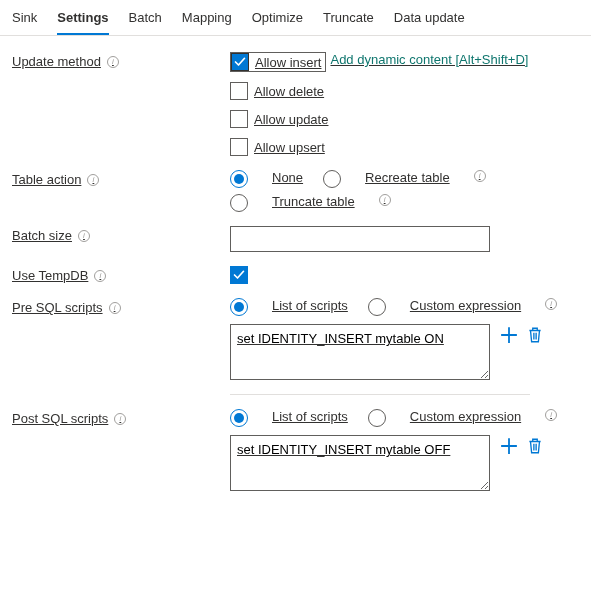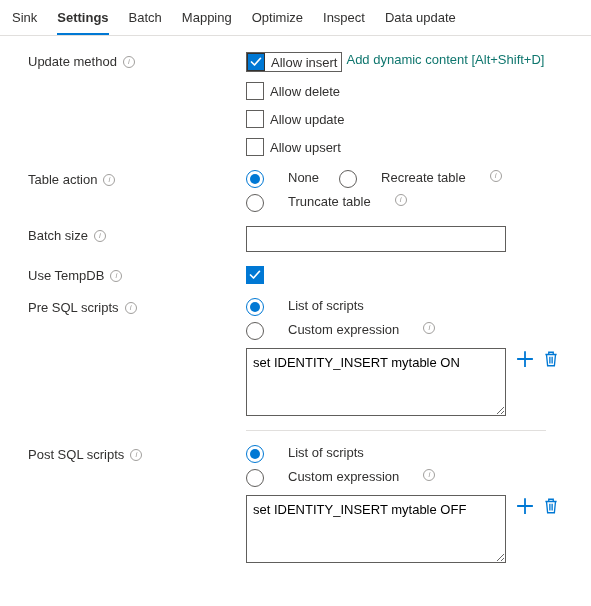--- a/index.html
+++ b/index.html
@@ -21,21 +21,22 @@
     padding: 4px 0 8px 0;
     cursor: pointer;
     color: #323130;
     border-bottom: 2px solid transparent;
   }
   .tab.active {
     font-weight: 600;
     border-bottom: 2px solid #0078d4;
   }
   .panel {
-    padding: 16px 12px 20px 28px;
+    padding: 16px 12px 20px 12px;
+    text-decoration: underline;
   }
   .row {
     display: flex;
     align-items: flex-start;
     margin-bottom: 14px;
   }
   .row.tight { margin-bottom: 8px; }
   .lbl-col {
     width: 218px;
     display: flex;
@@ -118,21 +119,21 @@
     font-size: 13px;
   }
   
   .ta-wrap {
     display: flex;
     align-items: flex-start;
     gap: 10px;
   }
   .ta {
     width: 260px;
-    height: 68px;
+    height: 56px;
     border: 1px solid #605e5c;
     padding: 6px;
     font-family: inherit;
     font-size: 13px;
     resize: both;
   }
   .ta-actions {
     display: flex;
     gap: 8px;
     padding-top: 2px;
@@ -153,21 +154,21 @@
 </style>
 </head>
 <body>
 
 <div class="tabbar">
   <div class="tab">Sink</div>
   <div class="tab active">Settings</div>
   <div class="tab">Batch</div>
   <div class="tab">Mapping</div>
   <div class="tab">Optimize</div>
-  <div class="tab">Inspect</div>
+  <div class="tab">Truncate</div>
   <div class="tab">Data update</div>
 </div>
 
 <div class="panel">
 
   <div class="row">
     <div class="lbl-col">
       <span>Update method</span>
       <span class="info-icon"></span>
     </div>

